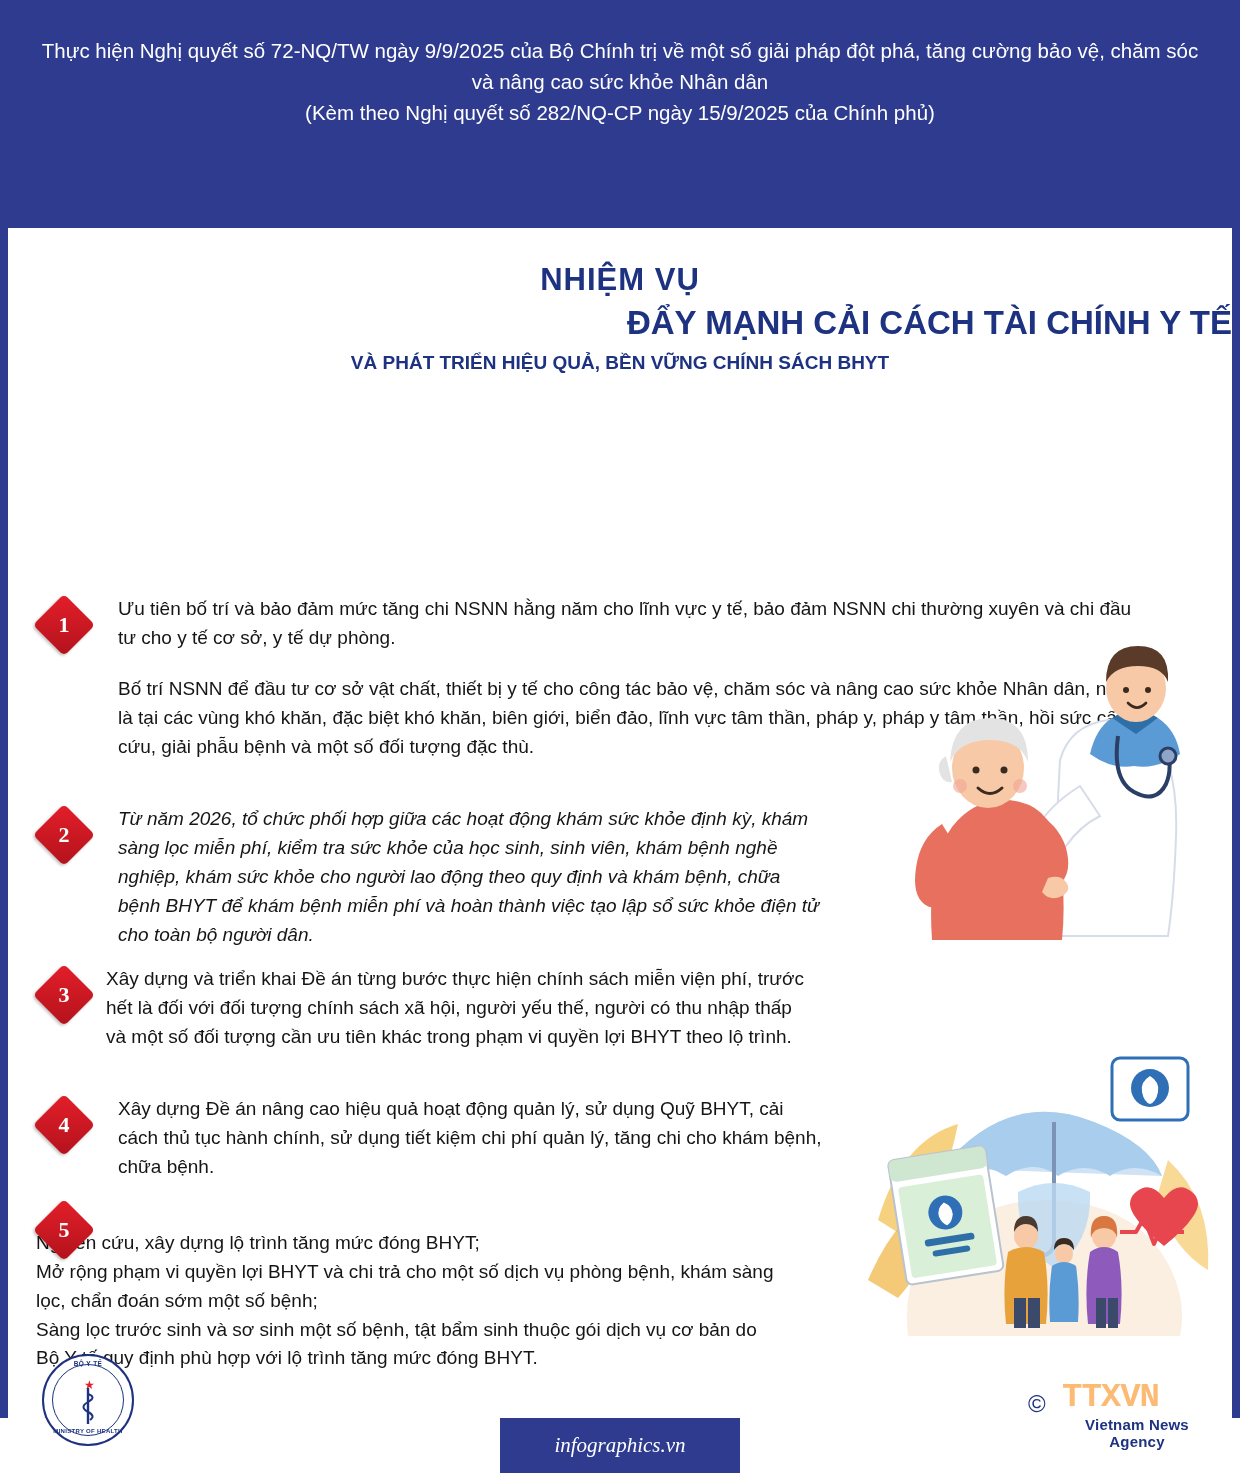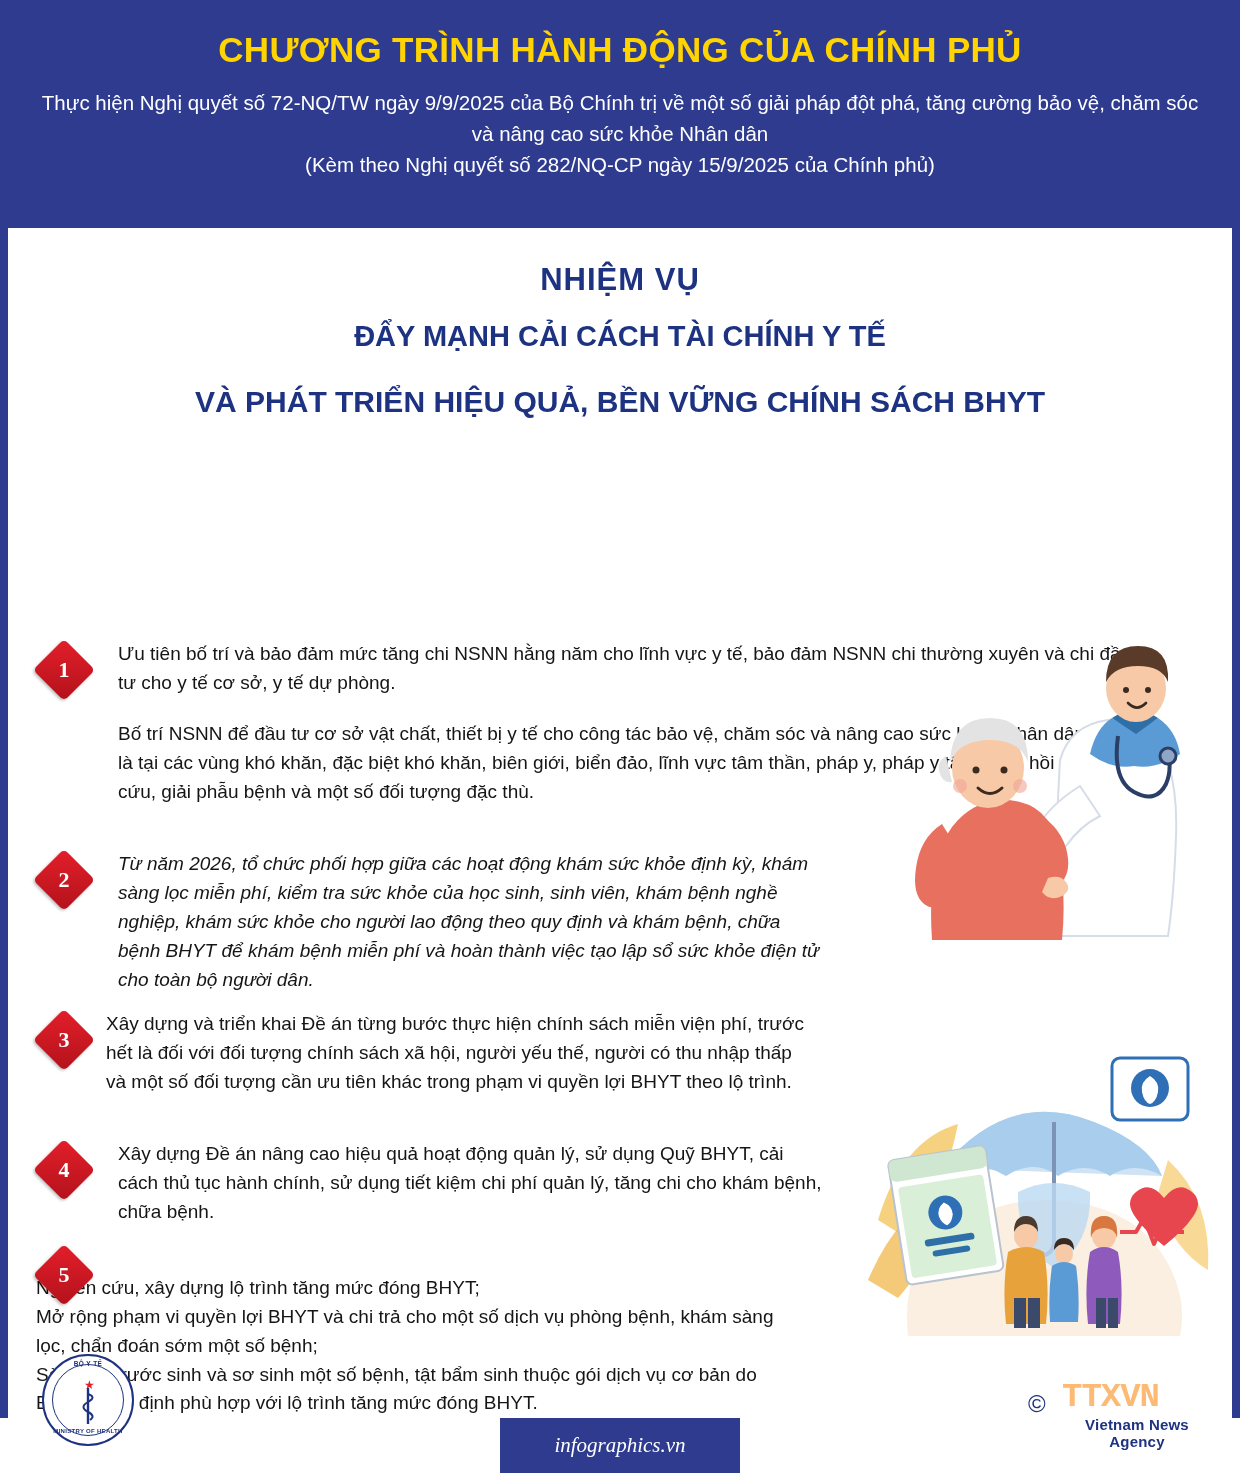--- a/index.html
+++ b/index.html
@@ -49,22 +49,22 @@
     width: 1224px; height: 1190px;
     background: #ffffff;
   }
   .nv-title {
     text-align: center;
     color: #1d3280;
     font-weight: bold;
     padding-top: 34px;
   }
   .nv-title .l1 { font-size: 31px; letter-spacing: 1px; }
-  .nv-title .l2 { font-size: 29px; margin-top: 22px; }
-  .nv-title .l3 { font-size: 30px; margin-top: 32px; }
+  .nv-title .l2 { font-size: 33px; margin-top: 6px; text-align: right; }
+  .nv-title .l3 { font-size: 19px; margin-top: 10px; }
 
   
   .items {
     position: relative;
     margin-top: 26px;
   }
   .item {
     position: absolute;
     display: flex;
     align-items: flex-start;
@@ -188,21 +188,20 @@
     left: 1028px; top: 1390px;
     font-size: 24px; color: #1d3280;
   }
 </style>
 </head>
 <body>
 
 <div class="page">
 
   <div class="header">
-    <div class="header-title">CHƯƠNG TRÌNH HÀNH ĐỘNG CỦA CHÍNH PHỦ</div>
     <div class="header-sub">
       <span>Thực hiện Nghị quyết số 72-NQ/TW ngày 9/9/2025 của Bộ Chính trị về một số giải pháp đột phá, tăng cường bảo vệ, chăm sóc và</span>
       <span>nâng cao sức khỏe Nhân dân</span>
       <span class="line3">(Kèm theo Nghị quyết số 282/NQ-CP ngày 15/9/2025 của Chính phủ)</span>
     </div>
   </div>
 
   <div class="body-panel">
 
     <div class="nv-title">

